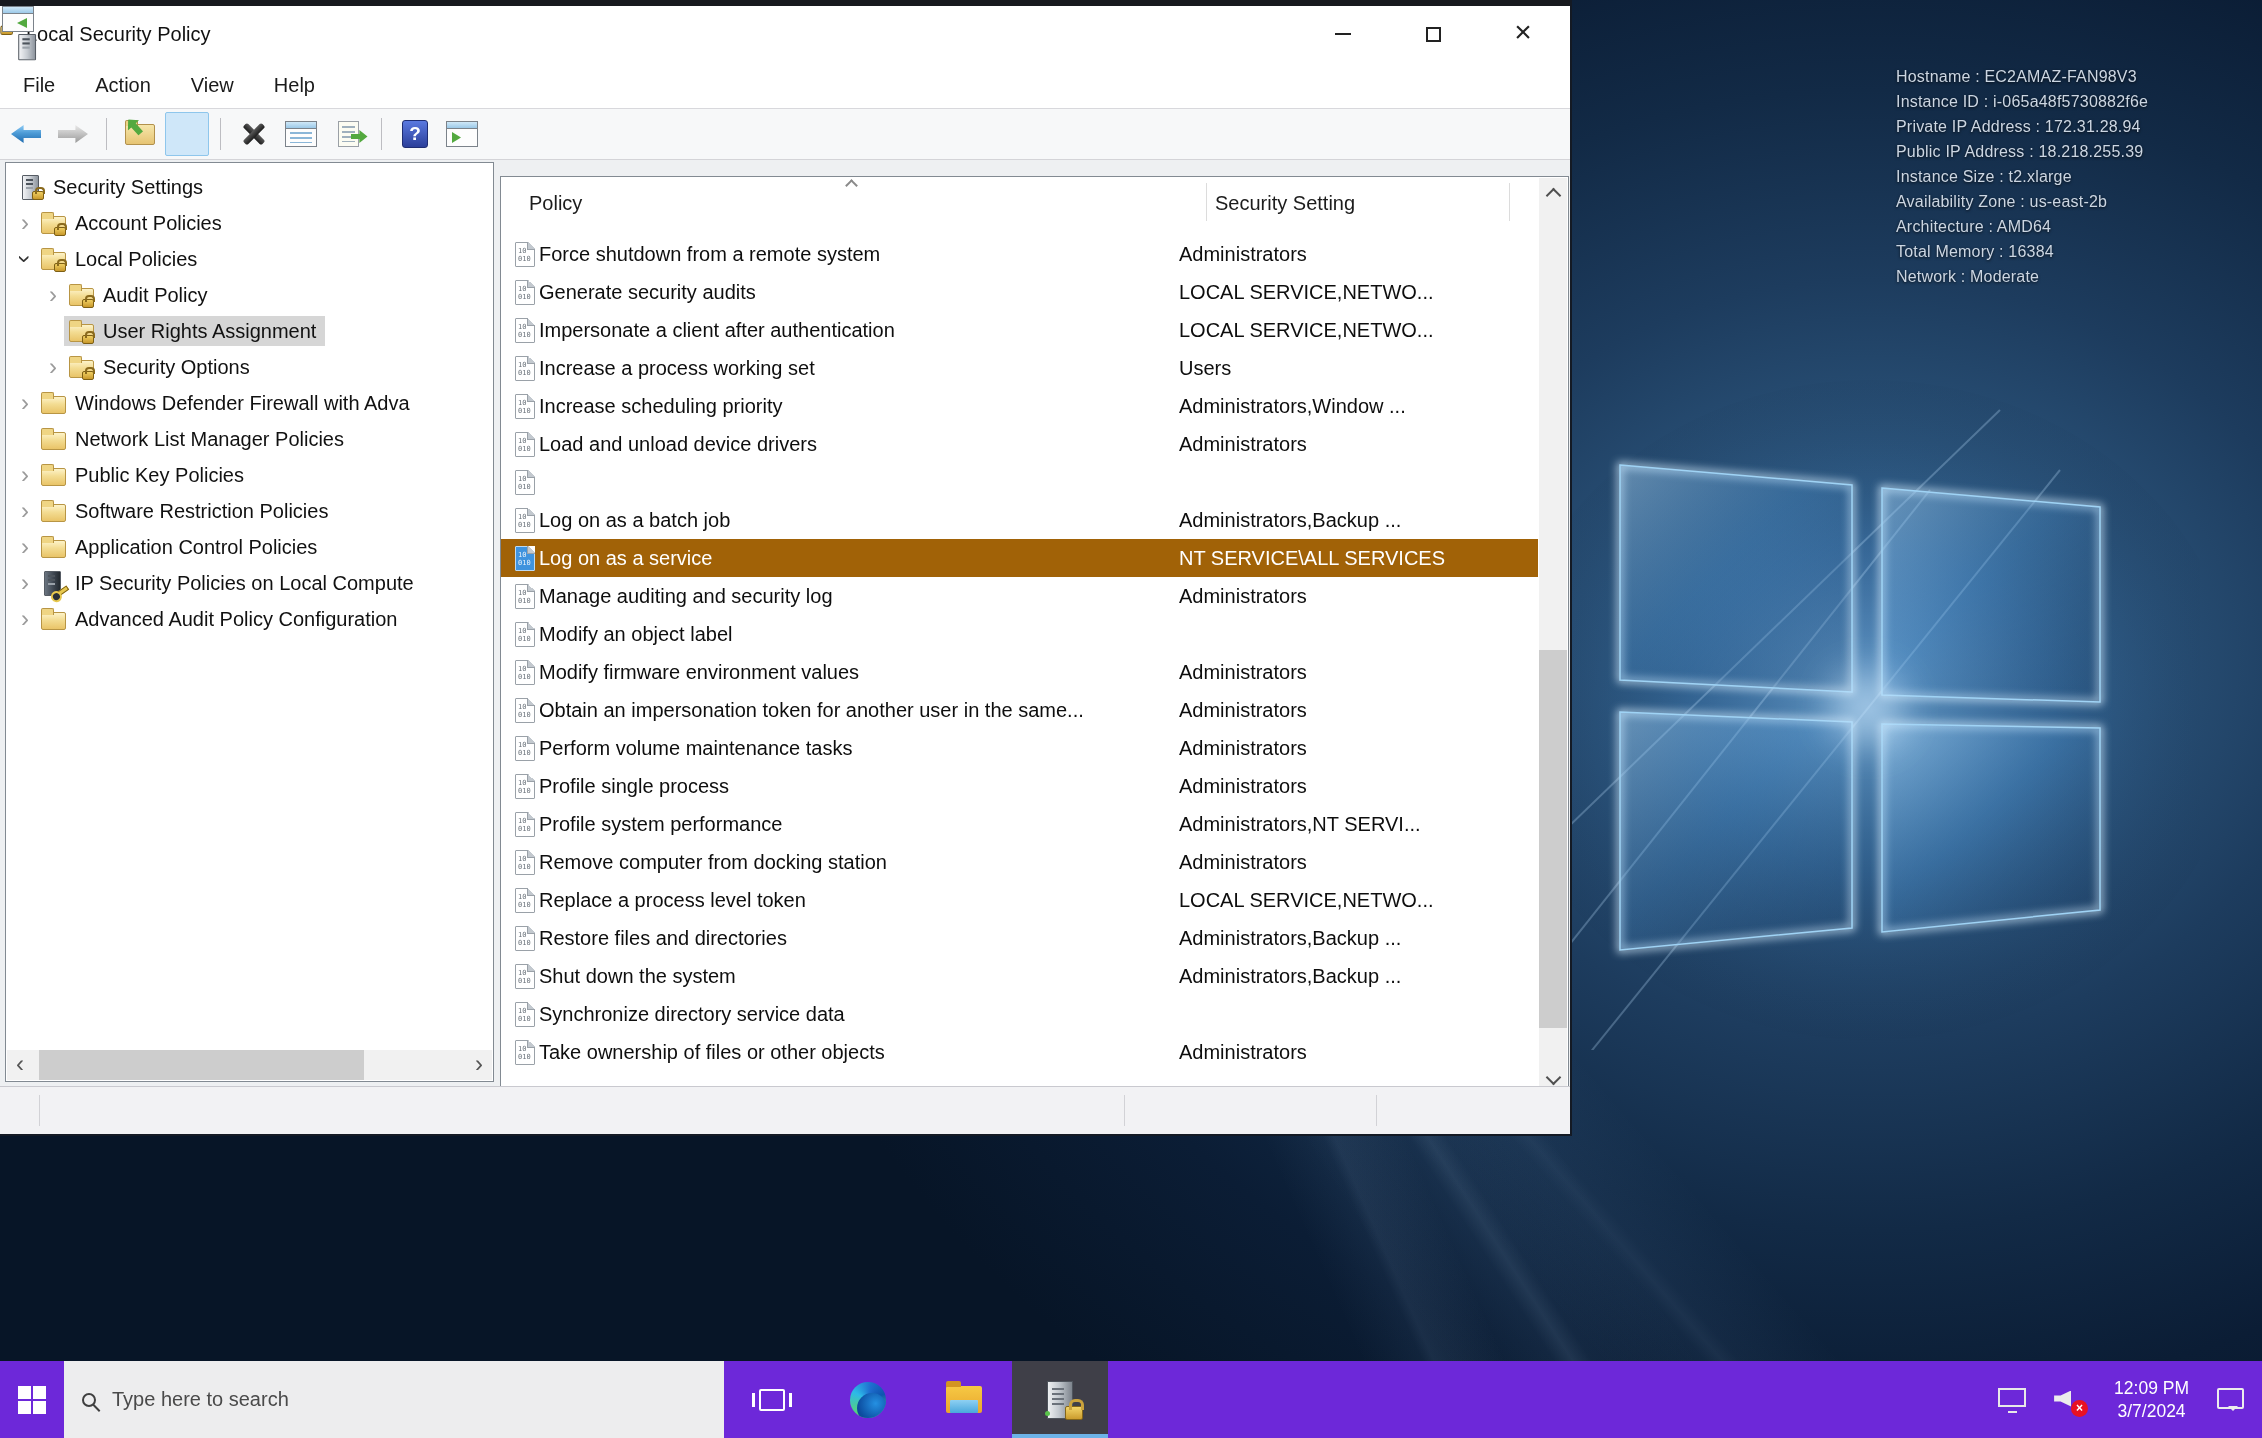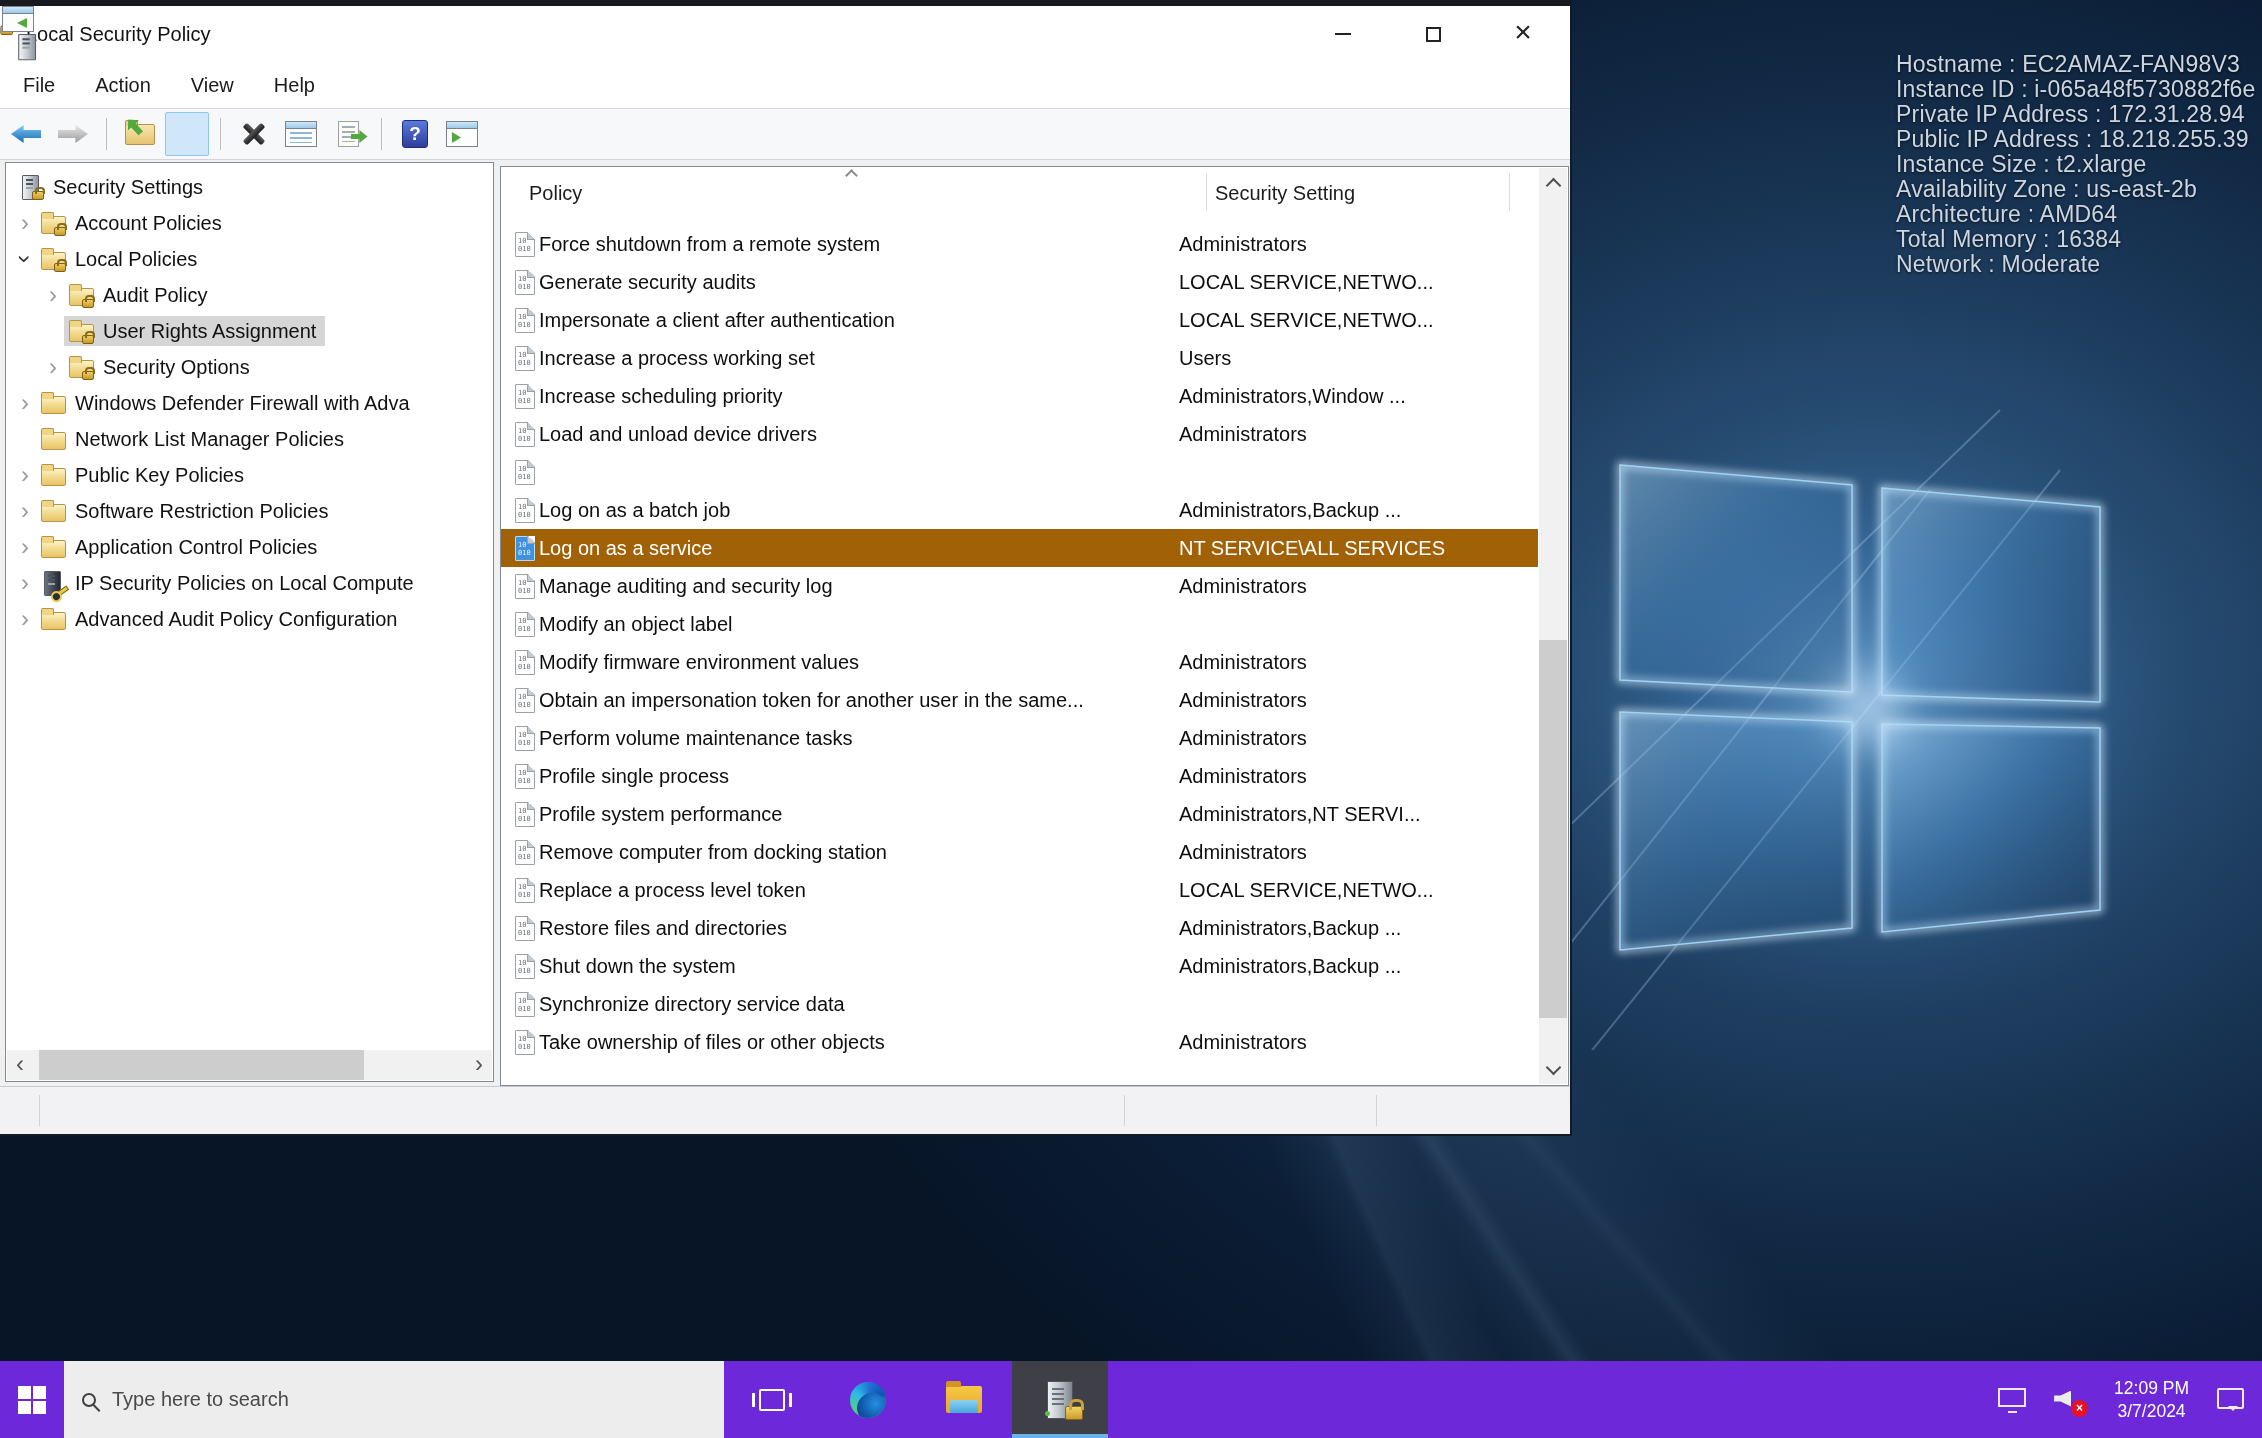--- a/index.html
+++ b/index.html
@@ -9,21 +9,21 @@
   
   .desktop-bg { position:absolute; inset:0 0 77px 0;
     background: radial-gradient(1150px 950px at 1870px 660px,
       #416f9e 0%, #2d577f 18%, #1d3c5e 40%, #122a46 60%, #0b1d35 78%, #071527 100%); }
   .rays { position:absolute; inset:0; 
     background:
       linear-gradient(57deg, transparent 46%, rgba(150,200,255,0.06) 49.4%, rgba(175,215,255,0.13) 50%, rgba(150,200,255,0.06) 50.6%, transparent 54%),
       linear-gradient(49deg, transparent 46.5%, rgba(150,200,255,0.05) 49.5%, rgba(170,210,255,0.09) 50%, rgba(150,200,255,0.05) 50.5%, transparent 53.5%),
       linear-gradient(66deg, transparent 47.5%, rgba(150,200,255,0.05) 49.6%, rgba(170,210,255,0.10) 50%, transparent 52.5%); }
   .logo-svg { position:absolute; left:1500px; top:350px; }
-  .sysinfo { position:absolute; left:1896px; top:52px; color:#ccd6e2; font-size:23px;
+  .sysinfo { position:absolute; left:1896px; top:64px; color:#ccd6e2; font-size:16px;
     line-height:25px; text-shadow:0 1px 3px rgba(0,0,0,0.75); letter-spacing:0.2px; }
 
   
   #window { position:absolute; left:0; top:0; width:1572px; height:1136px; background:#fff;
     border-right:2px solid #141a24; border-bottom:2px solid #141a24; }
   .topstrip { height:6px; background:#17191e; }
   .titlebar { position:relative; height:56px; background:#fff; display:flex; align-items:center; padding-left:14px; }
   .titlebar .title { font-size:20px; color:#111; margin-left:12px; }
   .app-icon-wrap { transform:scale(1.05); }
   .wbtns { position:absolute; right:2px; top:0; height:56px; display:flex; }
@@ -98,21 +98,21 @@
     border:1px solid #7d5f14; transform:rotate(-35deg); z-index:2; }
   .keyb::before { content:""; position:absolute; left:-7px; top:-3px; width:7px; height:7px; border:2px solid #e8c94f; border-radius:50%; background:#2a3038; }
   .icon-computer-key .keyb { display:block; }
   .icon-computer-key::after { background:linear-gradient(90deg,#6a7480 0%,#3c444e 60%,#23292f 100%) !important; }
 
   .hscroll { position:absolute; left:1px; right:1px; bottom:1px; height:30px; background:#f1f1f1; }
   .harrow { position:absolute; top:0; width:26px; height:30px; text-align:center; color:#555; font-size:24px; line-height:27px; }
   .harrow.left { left:0; } .harrow.right { right:0; }
   .hthumb { position:absolute; left:32px; width:325px; top:0; bottom:0; background:#cdcdcd; }
 
-  .listpane { position:absolute; left:500px; top:6px; width:1069px; height:920px; background:#fff; border:1px solid #828a92; }
+  .listpane { position:absolute; left:500px; top:16px; width:1069px; height:920px; background:#fff; border:1px solid #828a92; }
   .lheader { position:absolute; left:0; top:0; right:30px; height:50px; font-size:20px; color:#1c1c1c; background:#fff; }
   .hpolicy { position:absolute; left:28px; top:15px; }
   .hsetting { position:absolute; left:714px; top:15px; }
   .hdiv { position:absolute; top:6px; bottom:6px; width:1px; background:#dcdcdc; }
   .d1 { left:705px; } .d2 { left:1008px; }
   .sortchev { position:absolute; left:346px; top:4px; width:9px; height:9px; border-left:2px solid #8a8a8a; border-top:2px solid #8a8a8a; transform:rotate(45deg); }
   .lrows { position:absolute; left:0; top:58px; right:30px; bottom:1px; overflow:hidden; }
   .lrow { display:flex; align-items:center; height:38px; font-size:20px; color:#0e0e0e; }
   .picon { flex:none; margin-left:14px; width:20px; height:25px; position:relative; background:#fff; border:1px solid #9aa1a8; border-radius:1px; }
   .picon::before { content:"10\A 010"; white-space:pre; font-size:7px; line-height:8px; color:#6a727a;

